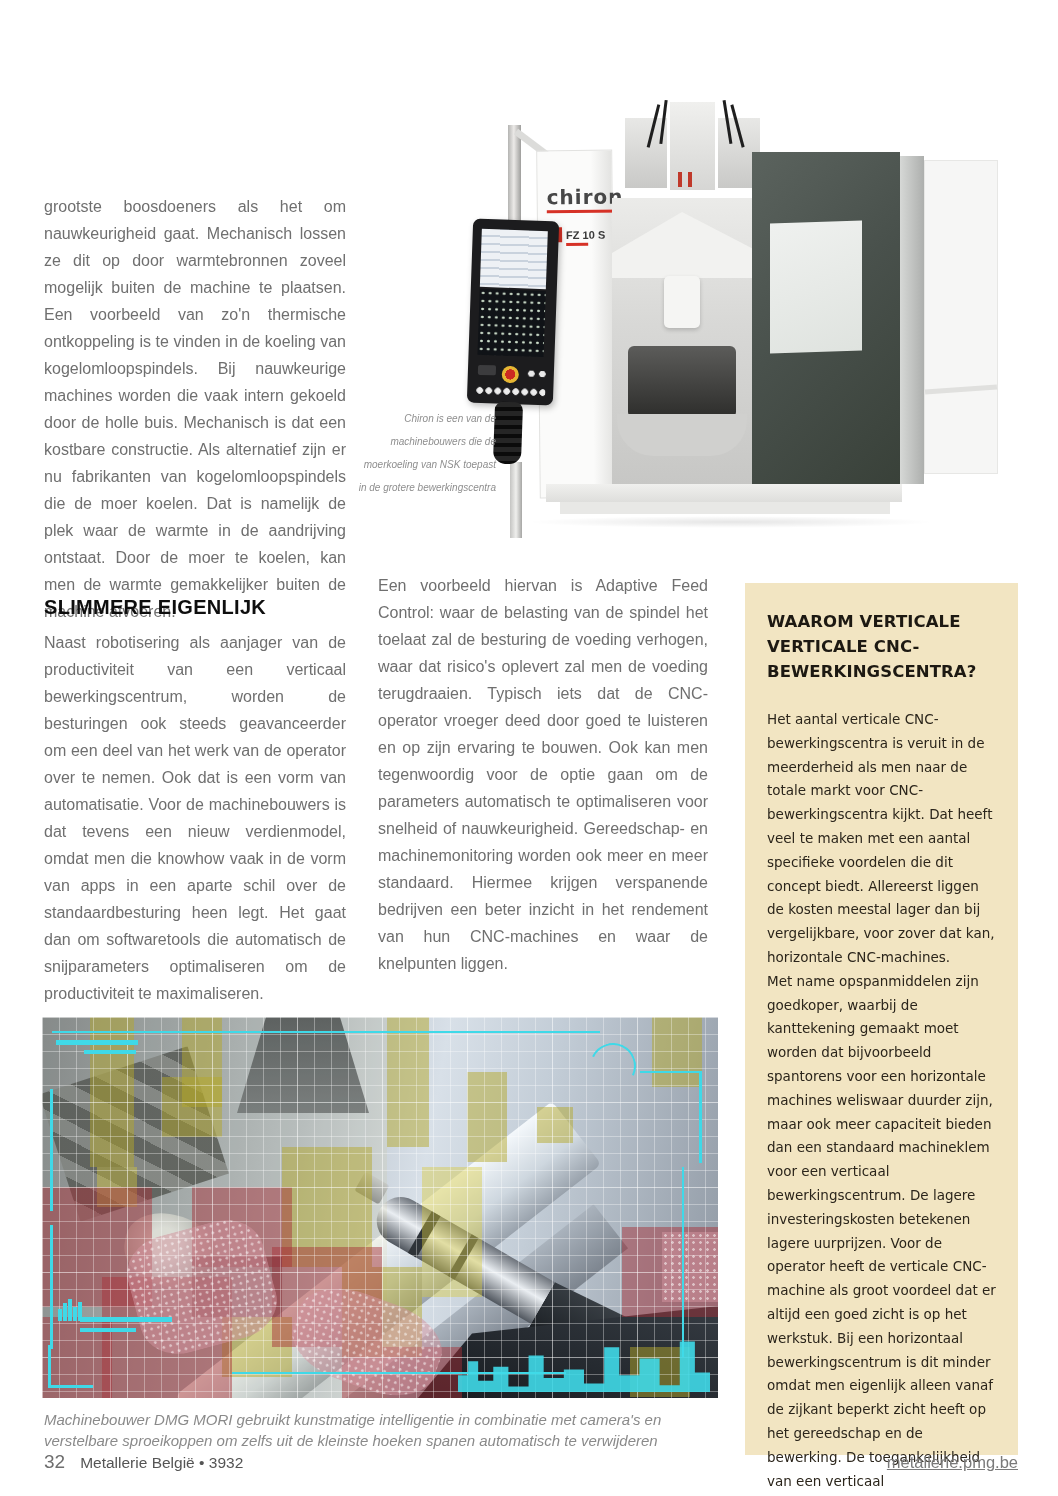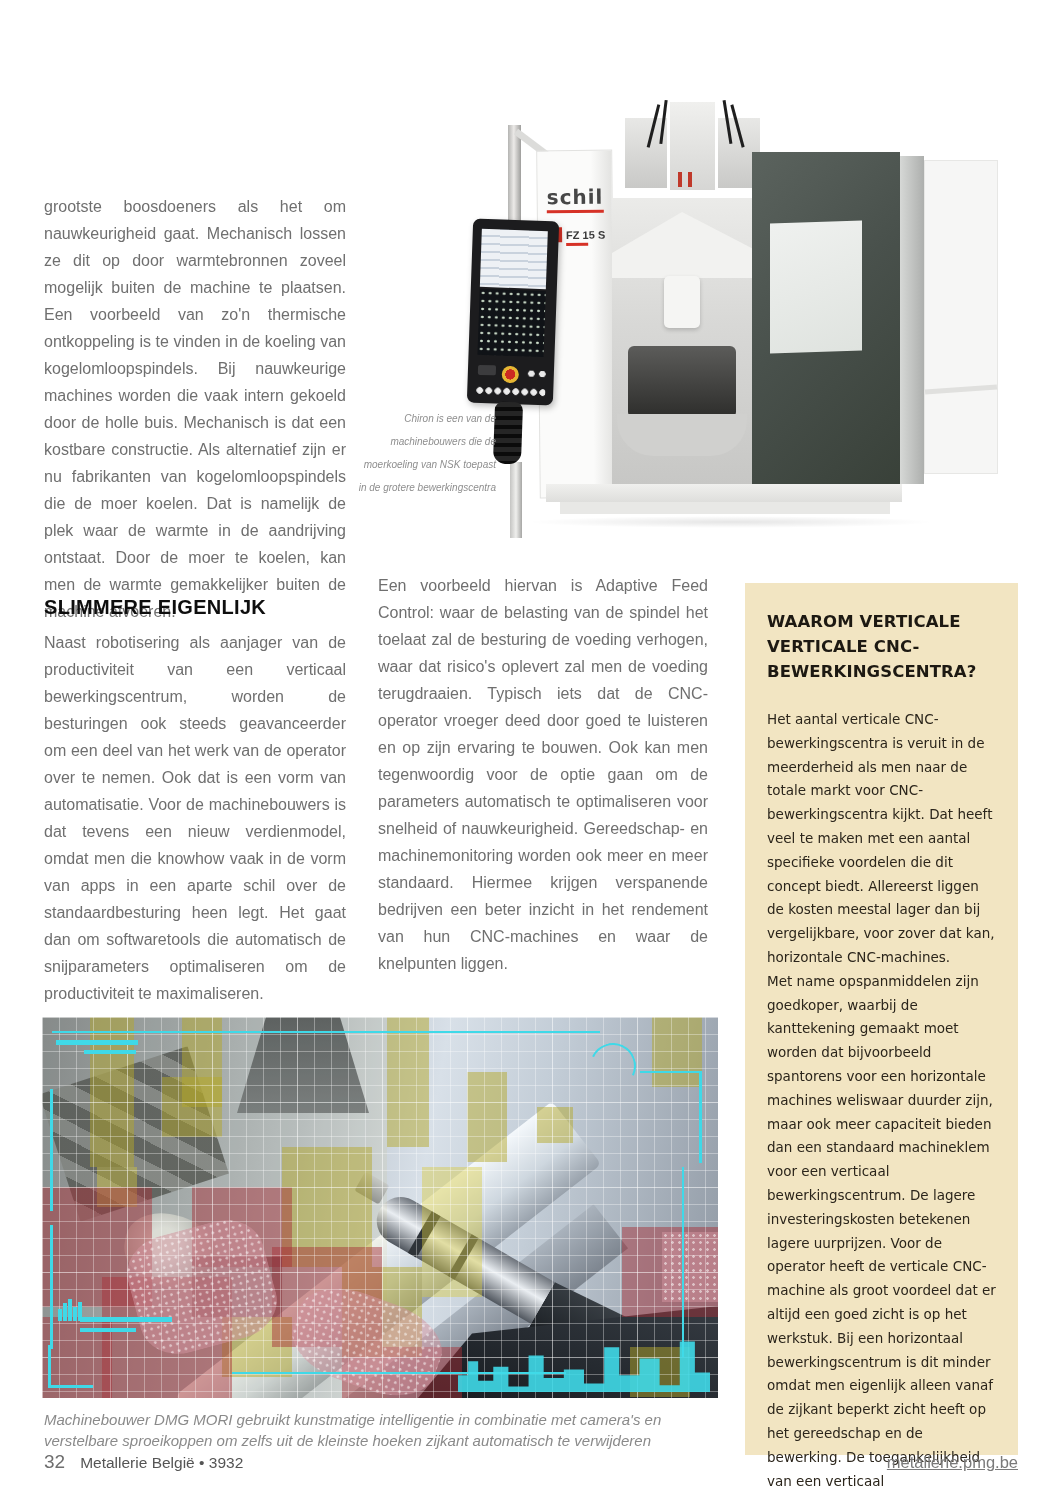--- a/index.html
+++ b/index.html
@@ -190,24 +190,24 @@
 <body>
 
 <div class="page">
 
   <section class="abs photo">
     <div class="pole"></div>
     <div class="pole-strut"></div>
     <div class="pole-lower"></div>
 
     <div class="mbody">
-      <div class="brand">schil</div>
+      <div class="brand">chiron</div>
       <div class="model-row">
         <div class="red-sq"></div>
-        <div class="model-text">FZ 15 S</div>
+        <div class="model-text">FZ 10 S</div>
         <div class="model-sub"></div>
       </div>
     </div>
 
     <div class="interior">
       <div class="hood"></div>
       <div class="spindle-c"></div>
       <div class="mech"></div>
       <div class="tray"></div>
     </div>
@@ -310,21 +310,21 @@
     <div class="hud hud-bl2"></div>
     <div class="hud hud-rh"></div>
     <div class="hud hud-rv"></div>
     <div class="hud hud-rv2"></div>
     <div class="hud-arc"></div>
     <div class="hud hud-bh"></div>
     <div class="hud-corner"></div>
     <div class="hud hud-hist"></div>
   </section>
 
-  <div class="abs ai-caption">Machinebouwer DMG MORI gebruikt kunstmatige intelligentie in combinatie met camera's en verstelbare sproeikoppen om zelfs uit de kleinste hoeken zijkant automatisch te verwijderen</div>
+  <div class="abs ai-caption">Machinebouwer DMG MORI gebruikt kunstmatige intelligentie in combinatie met camera's en verstelbare sproeikoppen om zelfs uit de kleinste hoeken spanen automatisch te verwijderen</div>
 
   <footer class="abs footer">
     <span class="page-num">32</span>
     <span class="journal">Metallerie België • 3932</span>
     <a class="site">metallerie.pmg.be</a>
   </footer>
 
 </div>
 
 </body></html>

